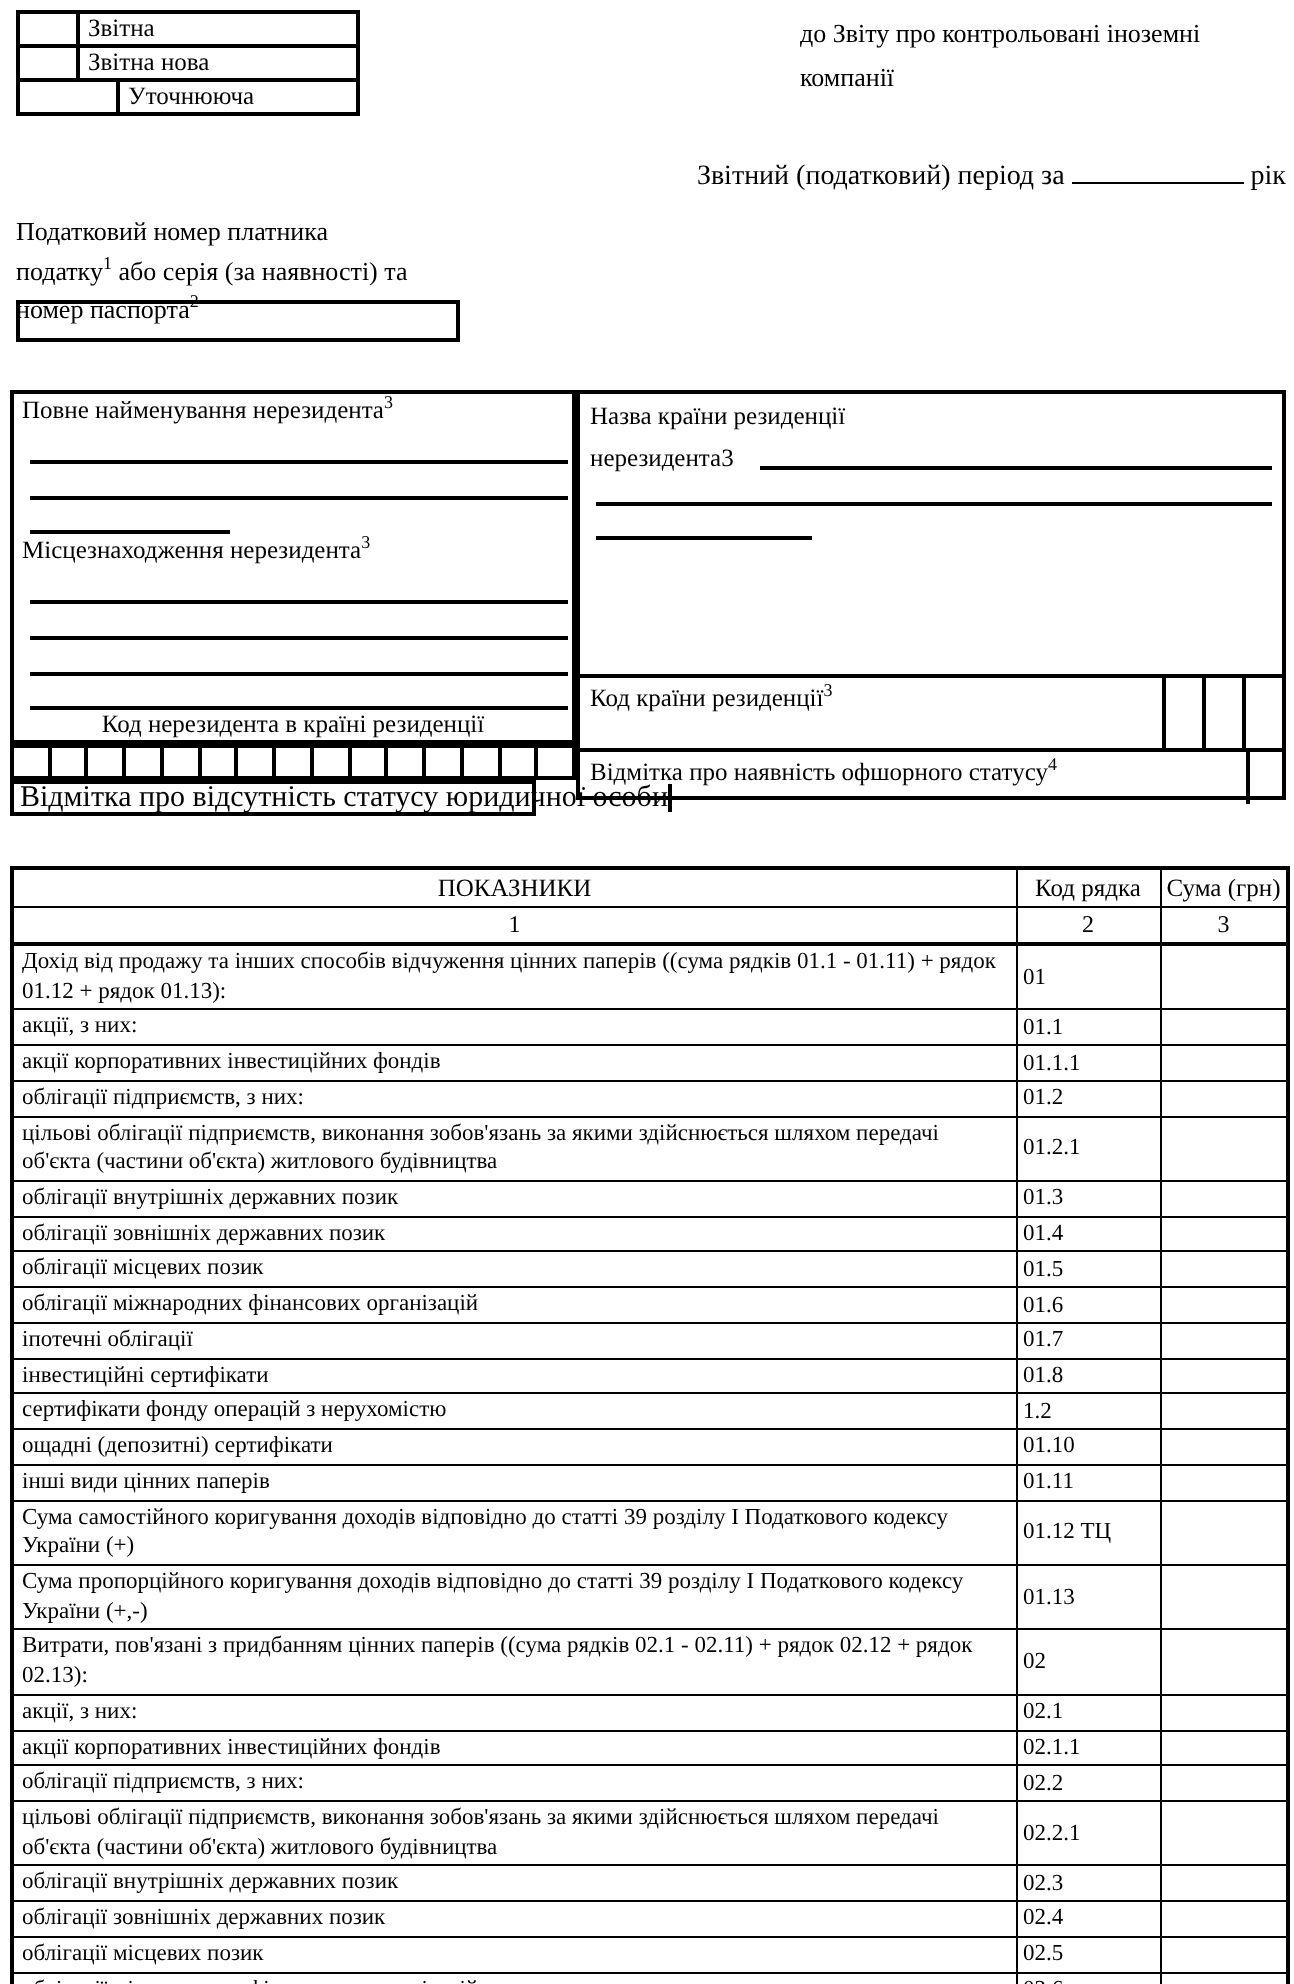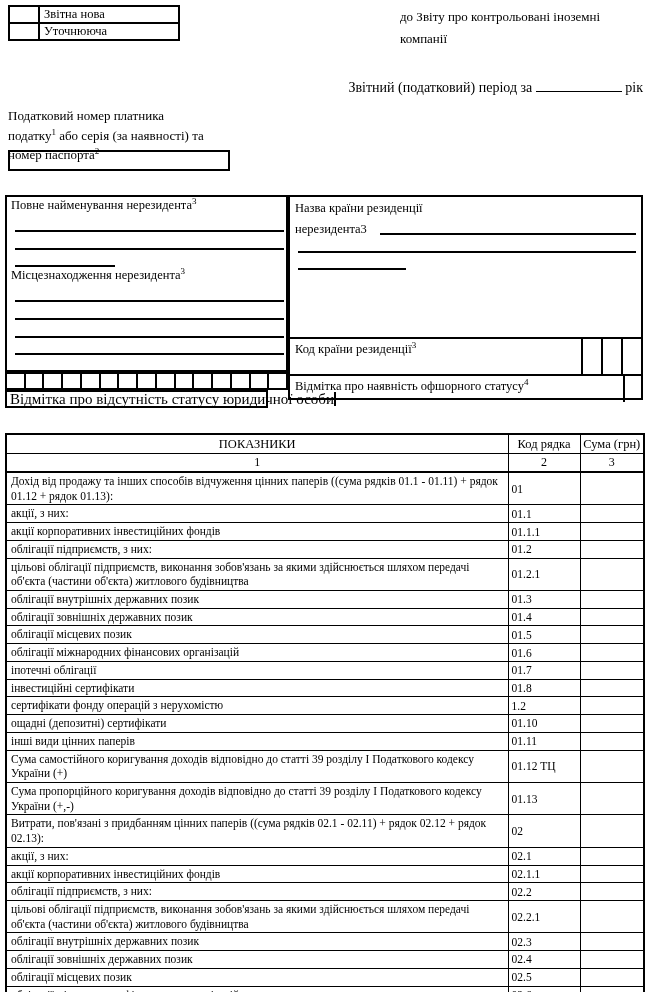--- a/index.html
+++ b/index.html
@@ -3,21 +3,21 @@
 <meta charset="utf-8">
 <style>
   html,body{margin:0;padding:0;background:#fff;}
   .page{position:relative;width:647px;height:992px;background:#fff;color:#000;
         font-family:"Liberation Serif","DejaVu Serif",serif;overflow:hidden;}
   sup{font-size:9px;line-height:0;}
 
   
   .rt-table{position:absolute;left:8px;top:5px;width:168px;border:2px solid #000;}
   .rt-row{display:flex;border-bottom:2px solid #000;height:15px;}
-  .rt-row:last-child{border-bottom:none;}
+  .rt-row:last-child{border-bottom:none;padding-left:20px;}
   .rt-check{width:28px;border-right:2px solid #000;}
   .rt-label{flex:1;font-size:12.5px;line-height:15px;padding:0 4px;white-space:nowrap;}
 
   
   .appendix{position:absolute;left:400px;top:6px;width:245px;font-size:13px;line-height:21.5px;}
 
   
   .period{position:absolute;left:0;top:78px;width:643px;text-align:right;font-size:14px;}
   .uline{display:inline-block;width:86px;height:13px;border-bottom:1px solid #000;vertical-align:baseline;}
 
@@ -60,20 +60,24 @@
   .c-sum{}
 </style>
 </head>
 <body>
 
 <div class="page">
 
   <div class="rt-table">
     <div class="rt-row">
       <div class="rt-check"></div>
+      <div class="rt-label">Звітна</div>
+    </div>
+    <div class="rt-row">
+      <div class="rt-check"></div>
       <div class="rt-label">Звітна нова</div>
     </div>
     <div class="rt-row">
       <div class="rt-check"></div>
       <div class="rt-label">Уточнююча</div>
     </div>
   </div>
 
   <div class="appendix">
     <div>до Звіту про контрольовані іноземні</div>
@@ -98,20 +102,21 @@
     <div class="nr-left">
       <div class="lbl1"><span>Повне найменування нерезидента</span><sup>3</sup></div>
       <div class="fl" style="top:33px;left:8px;right:2px;"></div>
       <div class="fl" style="top:51px;left:8px;right:2px;"></div>
       <div class="fl" style="top:68px;left:8px;width:100px;"></div>
       <div class="lbl2"><span>Місцезнаходження нерезидента</span><sup>3</sup></div>
       <div class="fl" style="top:103px;left:8px;right:2px;"></div>
       <div class="fl" style="top:121px;left:8px;right:2px;"></div>
       <div class="fl" style="top:139px;left:8px;right:2px;"></div>
       <div class="fl" style="top:156px;left:8px;right:2px;"></div>
+      <div class="nr-caption">Код нерезидента в країні резиденції</div>
     </div>
 
     <div class="nr-cells">
         <div class="char-cell"></div>
         <div class="char-cell"></div>
         <div class="char-cell"></div>
         <div class="char-cell"></div>
         <div class="char-cell"></div>
         <div class="char-cell"></div>
         <div class="char-cell"></div>

